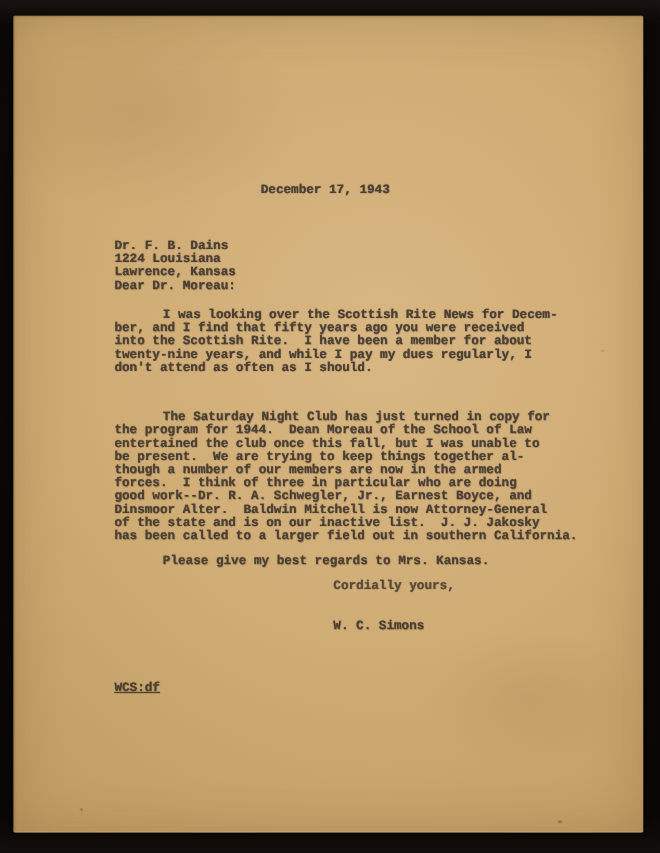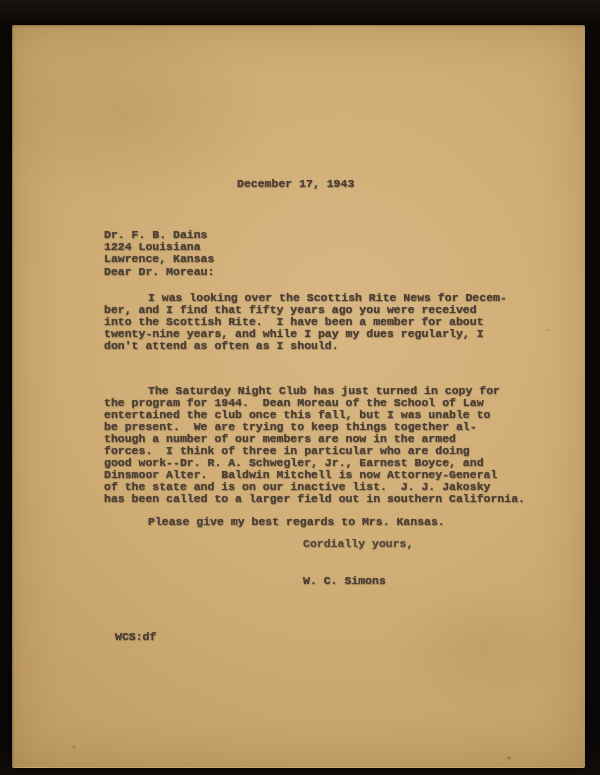--- a/index.html
+++ b/index.html
@@ -10,37 +10,37 @@
     background:
       radial-gradient(140px 90px at 470px 620px, rgba(120,85,40,.10), transparent 70%),
       radial-gradient(4px 3px at 497px 733px, rgba(70,50,25,.50), transparent 70%),
       radial-gradient(3px 3px at 62px 722px, rgba(70,50,25,.38), transparent 70%),
       radial-gradient(3px 2px at 536px 305px, rgba(90,65,30,.30), transparent 70%),
       radial-gradient(200px 120px at 20% 12%, rgba(95,65,25,.10), transparent 75%),
       radial-gradient(90% 75% at 58% 40%, var(--paper_light) 0%, var(--paper_base) 52%, var(--paper_dark) 100%);
     box-shadow: inset 0 0 45px rgba(96,66,26,.22),
                 inset 0 -1px 0 rgba(236,214,166,.45),
                 inset 1px 1px 2px rgba(60,40,15,.35),
-                0 0 12px rgba(0,0,0,.65); margin-top: 11px;}
+                0 0 12px rgba(0,0,0,.65);}
   .txt{position:absolute;
     font-family:"Liberation Mono","DejaVu Sans Mono",monospace;
     font-size:11.5px;line-height:12.05px;font-weight:700;
     color:var(--ink);white-space:pre;
     text-shadow:0 0 1px rgba(76,64,52,.85), .5px .5px .7px rgba(76,64,52,.35);}
   .date{left:225px;top:153px;}
   .address{left:92px;top:204px;line-height:12.2px;}
   .salutation{left:92px;top:241px;}
   .para{text-indent:44px;}
   .para1{left:92px;top:267px;}
   .para2{left:92px;top:335px;opacity:.92;}
   .para3{left:92px;top:360px;}
   .para4{left:92px;top:491px;}
   .closing{left:291px;top:513px;opacity:.9;}
   .signature{left:291px;top:550px;}
-  .initials{left:103px;top:606px;}
+  .initials{left:92px;top:606px;text-decoration:underline;}
 </style>
 </head>
 <body>
 
 <div class="scene">
   <div class="paper">
     <div class="txt date">December 17, 1943</div>
     <div class="txt address">Dr. F. B. Dains
 1224 Louisiana
 Lawrence, Kansas</div>

